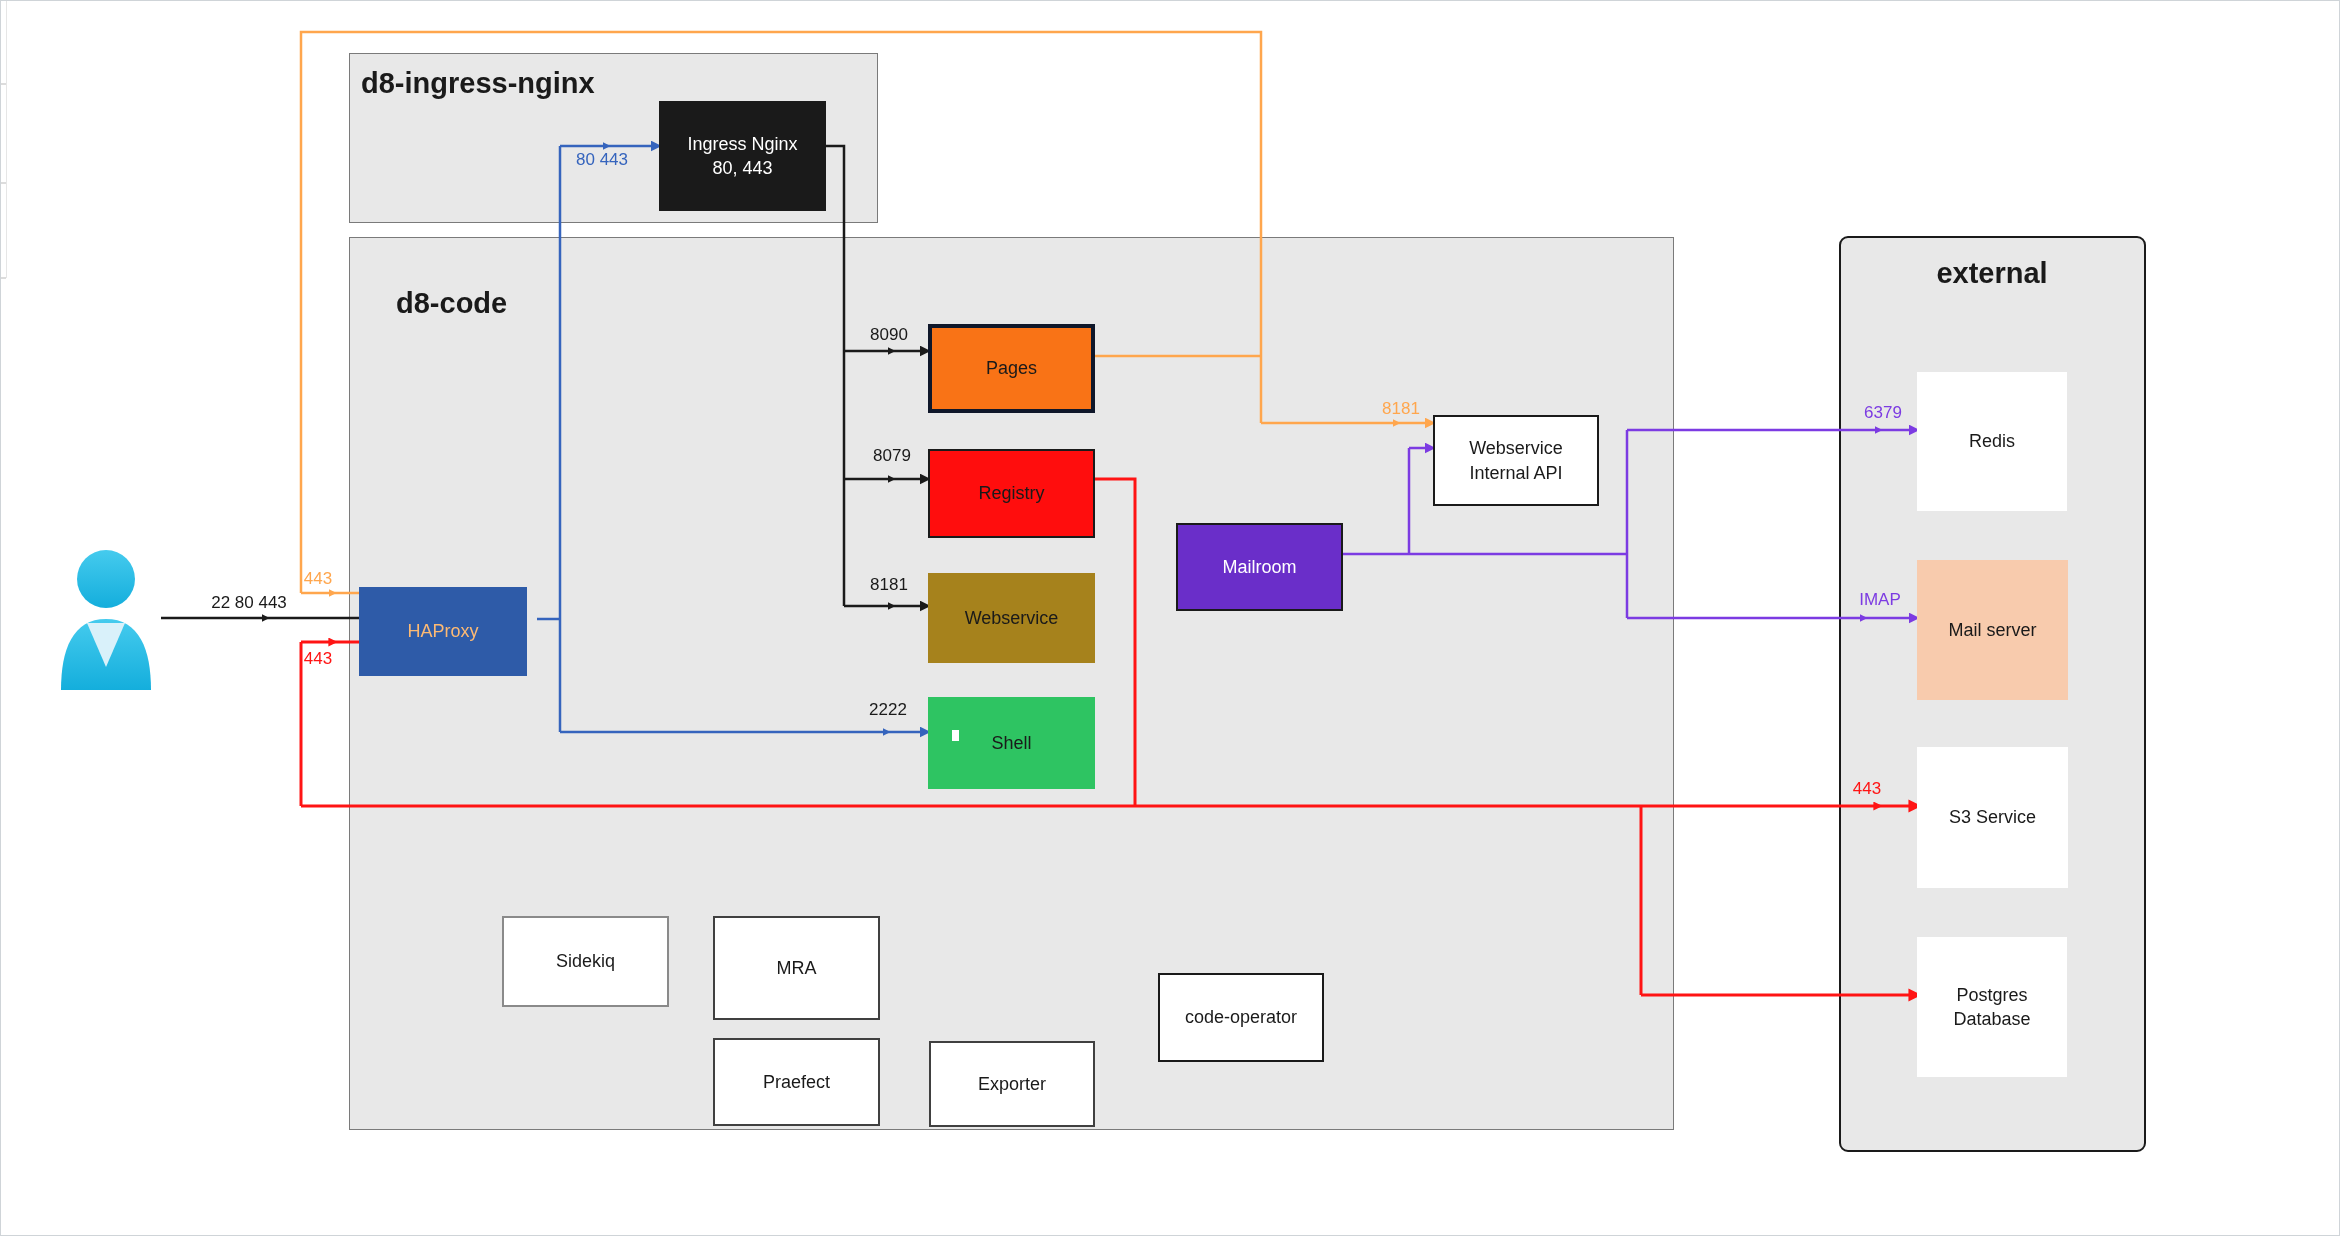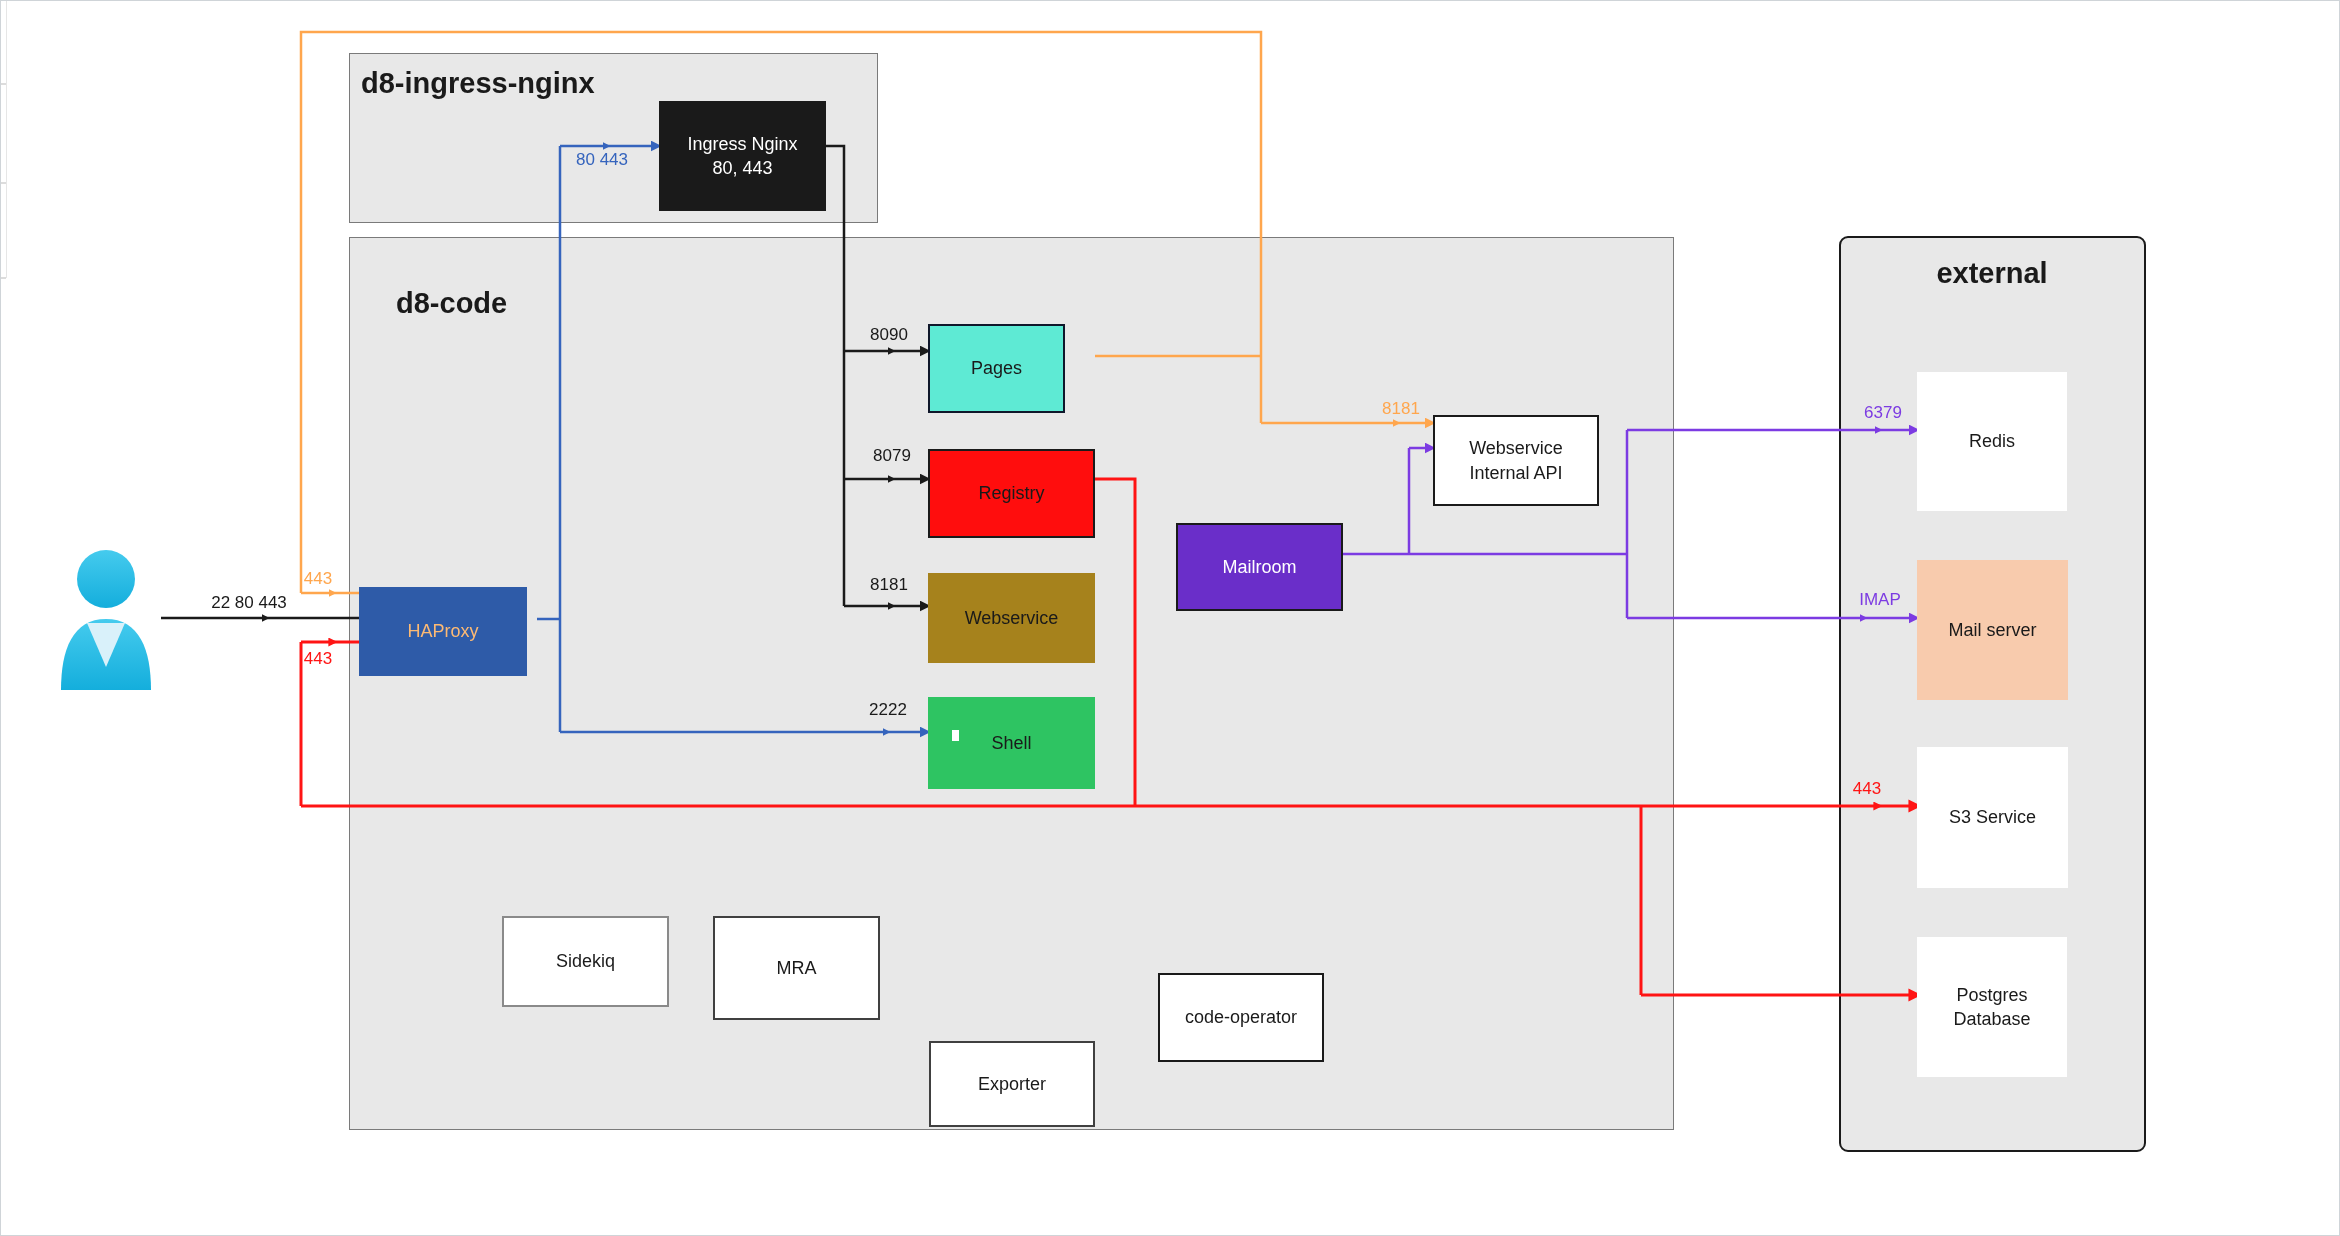--- a/index.html
+++ b/index.html
@@ -128,21 +128,21 @@
 
   <div class="node" style="left:658px;top:88px;width:167px;height:110px;background:#1a1a1a;color:#ffffff;">
     <span>Ingress Nginx</span>
     <span class="sub">80, 443</span>
   </div>
 
   <div class="node" style="left:358px;top:574px;width:168px;height:89px;background:#2e5ba8;color:#fdba74;">
     <span>HAProxy</span>
   </div>
 
-  <div class="node" style="left:927px;top:311px;width:137px;height:89px;background:#5eead4;border:2px solid #0f172a;">
+  <div class="node" style="left:927px;top:311px;width:167px;height:89px;background:#f97316;border:4px solid #0f172a;">
     <span>Pages</span>
   </div>
 
   <div class="node" style="left:927px;top:436px;width:167px;height:89px;background:#ff0d0d;border:2px solid #1a1a1a;">
     <span>Registry</span>
   </div>
 
   <div class="node" style="left:927px;top:560px;width:167px;height:90px;background:#a6821c;">
     <span>Webservice</span>
   </div>
@@ -179,20 +179,23 @@
   <div class="node" style="left:501px;top:903px;width:167px;height:91px;background:#ffffff;border:2px solid #8a8a8a;">
     <span>Sidekiq</span>
   </div>
 
   <div class="node" style="left:712px;top:903px;width:167px;height:104px;background:#ffffff;border:2px solid #404040;">
     <span>MRA</span>
   </div>
 
 
 
+  <div class="node" style="left:712px;top:1025px;width:167px;height:88px;background:#ffffff;border:2px solid #404040;">
+    <span>Praefect</span>
+  </div>
 
   <div class="node" style="left:928px;top:1028px;width:166px;height:86px;background:#ffffff;border:2px solid #404040;">
     <span>Exporter</span>
   </div>
 
   <div class="node" style="left:1157px;top:960px;width:166px;height:89px;background:#ffffff;border:2px solid #1a1a1a;">
     <span>code-operator</span>
   </div>
 
   <span class="edge-label lbl-black" style="left:248px;top:592px;">22 80 443</span>

